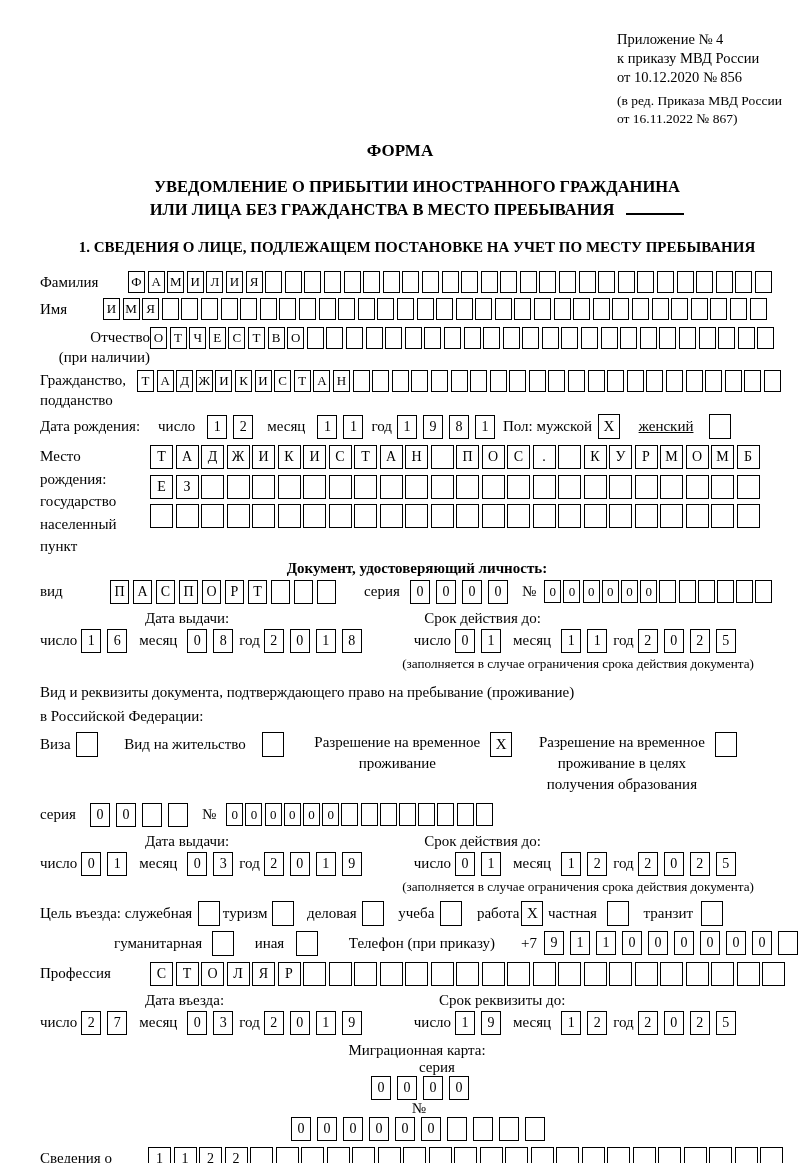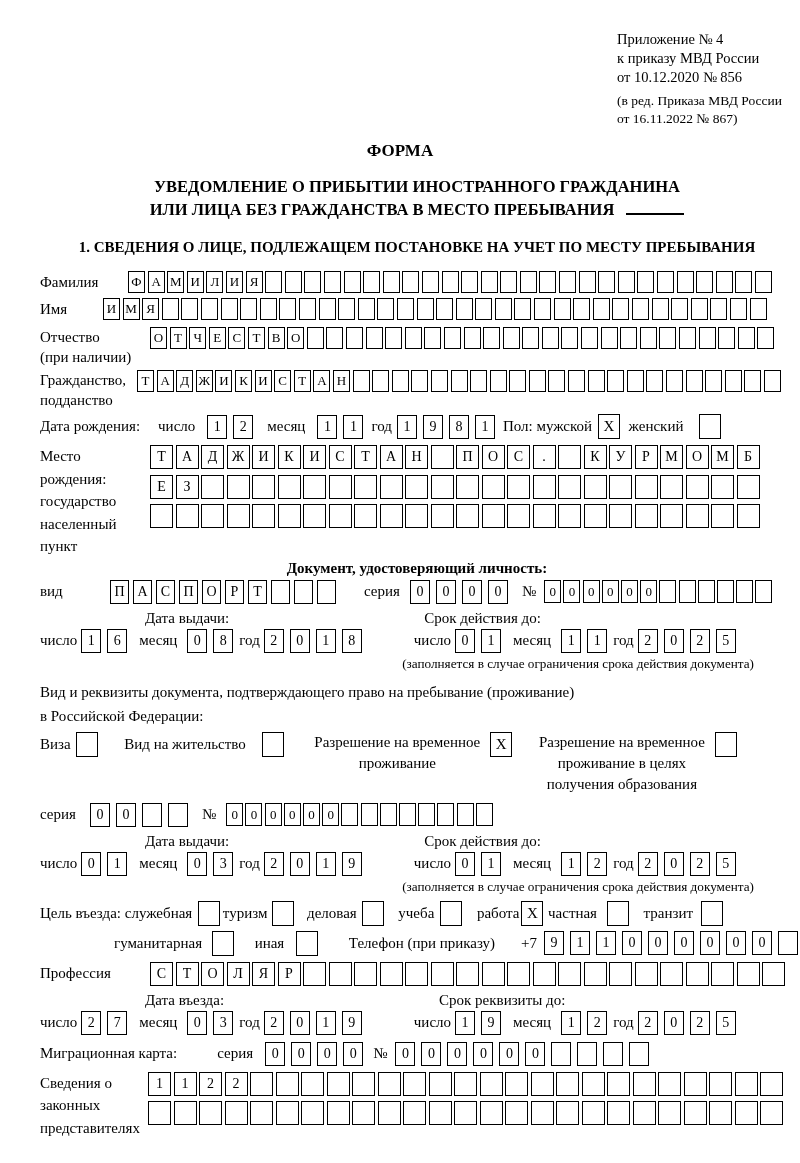--- a/index.html
+++ b/index.html
@@ -141,21 +141,21 @@
         <span class="c"></span>
         <span class="c"></span>
         <span class="c"></span>
         <span class="c"></span>
         <span class="c"></span>
         <span class="c"></span>
         <span class="c"></span>
       </div>
   </div>
 
-  <div class="row top" style="margin-top:7px;">
+  <div class="row top" style="margin-top:7px;text-align:right;">
     <div class="lbl2" style="width:110px;">
       <div>Отчество</div>
       <div>(при наличии)</div>
     </div>
     <div class="cells">
         <span class="c">О</span>
         <span class="c">Т</span>
         <span class="c">Ч</span>
         <span class="c">Е</span>
         <span class="c">С</span>
@@ -247,21 +247,21 @@
     <div class="cells m" style="margin-left:5px;">
         <span class="c">1</span>
         <span class="c">9</span>
         <span class="c">8</span>
         <span class="c">1</span>
       </div>
     <div class="lbl" style="margin-left:2px;">Пол: мужской</div>
     <div class="cells cb" style="margin-left:6px;">
         <span class="c">X</span>
       </div>
-    <div class="lbl" style="margin-left:6px;">женский</div>
+    <div class="lbl" style="margin-left:16px;text-decoration:underline;">женский</div>
     <div class="cells cb" style="margin-left:16px;">
         <span class="c"></span>
       </div>
   </div>
 
   <div class="row top" style="margin-top:6px;">
     <div class="lbl2" style="width:110px; line-height:22.5px;">
       <div>Место рождения:</div>
       <div>государство</div>
       <div>населенный пункт</div>
@@ -659,21 +659,21 @@
       </div>
     <div class="lbl">год</div>
     <div class="cells m" style="margin-left:4px;">
         <span class="c">2</span>
         <span class="c">0</span>
         <span class="c">2</span>
         <span class="c">5</span>
       </div>
   </div>
 
-  <div class="row" style="margin-top:7px;">
+  <div class="row" style="margin-top:7px;flex-direction:column;">
     <div class="lbl">Миграционная карта:</div>
     <div class="lbl" style="margin-left:40px;">серия</div>
     <div class="cells m" style="margin-left:12px;">
         <span class="c">0</span>
         <span class="c">0</span>
         <span class="c">0</span>
         <span class="c">0</span>
       </div>
     <div class="lbl" style="margin-left:4px;">№</div>
     <div class="cells m" style="margin-left:8px;">

